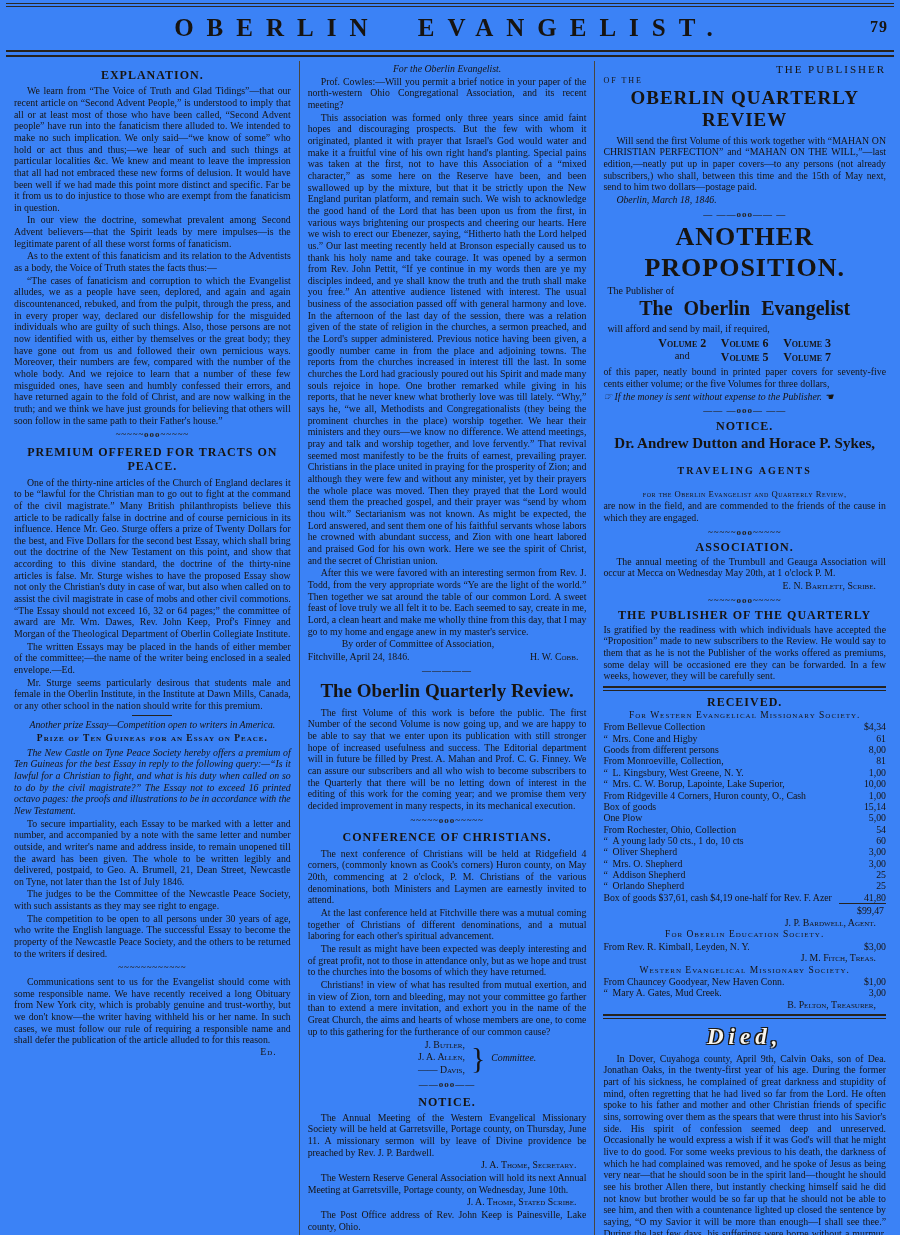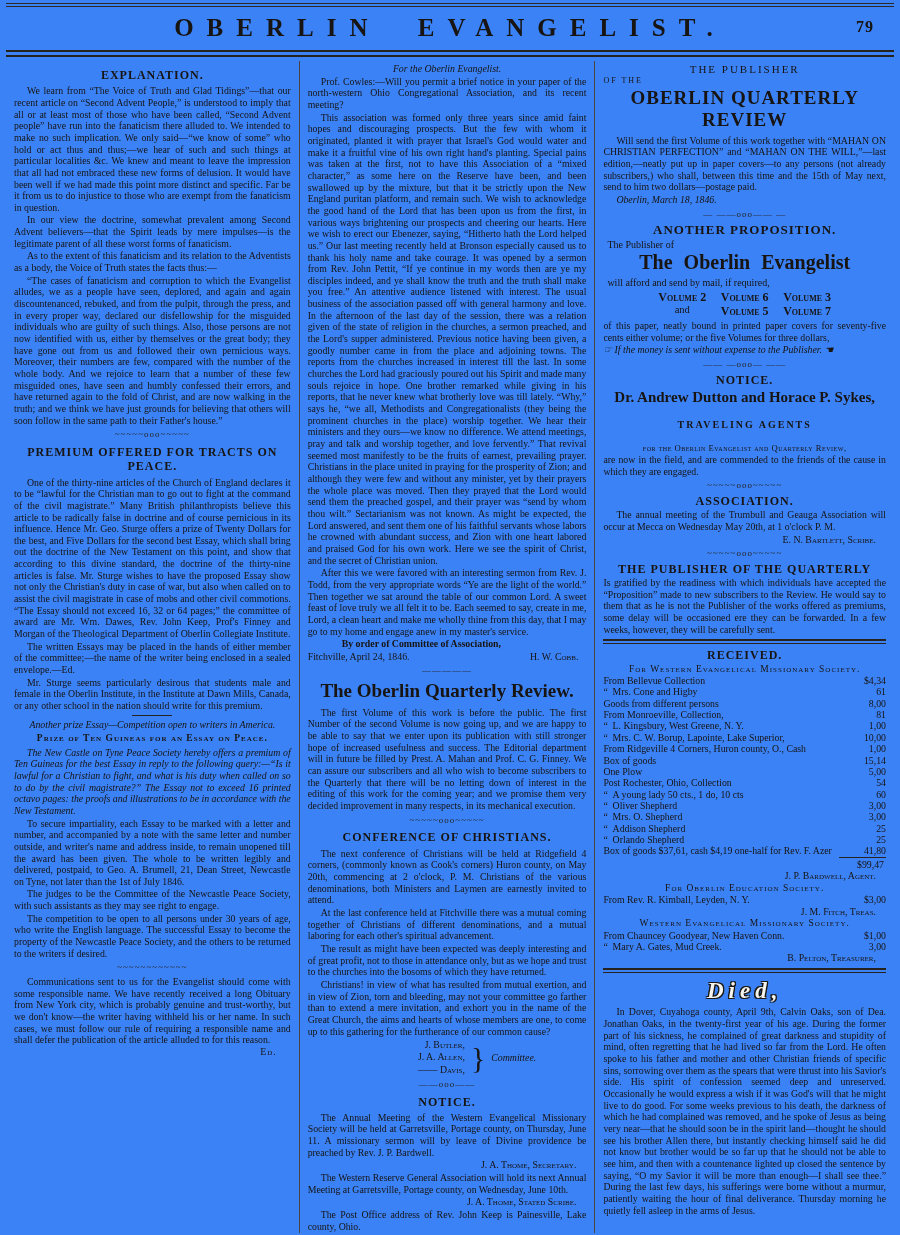--- a/index.html
+++ b/index.html
@@ -13,59 +13,59 @@
   .rule-thin-double{border-top:1px solid #2b2925;border-bottom:1px solid #2b2925;height:2px;margin:1px 0;}
   .rule-heavy-double{border-top:2px solid #26231f;border-bottom:2px solid #26231f;height:3px;margin:2px 0 4px 0;}
   .rule-col-double{border-top:2px solid #26231f;border-bottom:1px solid #26231f;height:2px;margin:4px 0;}
   
   .masthead{position:relative;height:40px;}
   .masthead-title{
     text-align:center;font-size:25px;font-weight:bold;letter-spacing:13px;
     padding-top:6px;word-spacing:18px;
   }
   .masthead-page{
-    position:absolute;right:20px;top:10px;font-size:16px;font-weight:bold;letter-spacing:1px;
+    position:absolute;right:6px;top:10px;font-size:16px;font-weight:bold;letter-spacing:1px;
   }
   
   .columns{display:flex;align-items:stretch;}
   .col{box-sizing:border-box;padding:2px 8px 0 8px;font-size:9.8px;line-height:1.19;text-align:justify;}
   .col-1{width:296px;}
   .col-2{width:300px;border-left:1px solid #4a463f;border-right:1px solid #4a463f;}
   .col-3{width:302px;}
   p{margin:0 0 1px 0;}
   .indent{text-indent:13px;}
   .sec-head{
     text-align:center;font-weight:bold;font-size:12px;letter-spacing:1px;margin:5px 0 3px 0;text-indent:0;
   }
   .sec-head-sm{
     text-align:center;font-weight:bold;font-size:9.5px;letter-spacing:1px;margin:3px 0 2px 0;
     font-variant:small-caps;text-indent:0;
   }
   .ornament{
-    text-align:center;font-size:9px;letter-spacing:1px;margin:3px 0;color:#26231f;text-indent:0;
+    text-align:center;font-size:9px;letter-spacing:1px;margin:3px 0;color:#26231f;text-indent:0;font-weight:bold;
   }
   .italic{font-style:italic;}
   .centered{text-align:center;text-indent:0;}
   .sig-line{text-align:right;font-variant:small-caps;text-indent:0;padding-right:10px;}
-  .byorder{padding-left:34px;text-indent:0;font-weight:bold;}
+  .byorder{padding-left:34px;text-indent:0;}
   .placedate-row{display:flex;justify-content:space-between;text-indent:0;}
   .placedate-row .left{font-style:normal;}
   .placedate-row .right{font-variant:small-caps;padding-right:8px;}
   .qr-head{text-align:center;font-weight:bold;font-size:19px;margin:4px 0 4px 0;text-indent:0;}
   
   .committee{display:flex;justify-content:center;align-items:center;gap:6px;margin:2px 0 2px 60px;}
   .committee .names{text-align:right;font-variant:small-caps;line-height:1.25;}
   .committee .brace{font-size:30px;font-weight:normal;line-height:1;}
   .committee .label{font-style:italic;}
   
   .prop-head{text-align:center;font-weight:bold;font-size:29px;margin:2px 0 0 0;letter-spacing:1px;text-indent:0;}
-  .prop-sub1{text-align:center;font-size:11px;letter-spacing:2px;margin:0;text-indent:0;}
+  .prop-sub1{text-align:right;font-size:11px;letter-spacing:2px;margin:0;text-indent:0;}
   .prop-sub2{text-align:left;font-size:8px;letter-spacing:2px;margin:0 0 1px 0;text-indent:0;}
   .prop-sub3{text-align:center;font-size:19px;font-weight:600;letter-spacing:1px;margin:0 0 3px 0;text-indent:0;}
-  .another-head{text-align:center;font-weight:bold;font-size:13px;letter-spacing:1px;margin:2px 0 1px 0;text-indent:0;}
+  .another-head{text-align:center;font-weight:bold;font-size:26px;letter-spacing:1px;margin:2px 0 1px 0;text-indent:0;}
   .oe-title{text-align:center;font-size:20px;font-weight:600;word-spacing:6px;margin:0 0 2px 0;text-indent:0;}
   .pub-of{margin:0;text-indent:4px;font-size:10px;}
   .volumes{width:62%;margin:1px auto 2px auto;display:grid;grid-template-columns:1fr 1fr 1fr;row-gap:0;column-gap:12px;
     font-variant:small-caps;font-weight:bold;font-size:12px;text-align:center;}
   .vol-and{font-variant:normal;font-weight:normal;font-size:10.5px;}
   .agents-name{text-align:center;font-weight:bold;font-size:15px;margin:2px 0 0 0;text-indent:0;}
   .agents-role{text-align:center;font-weight:bold;font-size:10px;letter-spacing:2px;margin:12px;text-indent:0;}
   .agents-for{text-align:center;font-size:8.6px;letter-spacing:.5px;font-variant:small-caps;margin:1px 0;text-indent:0;}
   
   .rec-row{display:flex;justify-content:space-between;align-items:baseline;text-indent:0;line-height:1.16;}
@@ -248,21 +248,21 @@
         </div>
       <div class="rec-row">
           <span class="lbl">Box of goods</span>
           <span class="amt">15,14</span>
         </div>
       <div class="rec-row">
           <span class="lbl">One Plow</span>
           <span class="amt">5,00</span>
         </div>
       <div class="rec-row">
-          <span class="lbl">Post Rochester, Ohio, Collection</span>
+          <span class="lbl">From Rochester, Ohio, Collection</span>
           <span class="amt">54</span>
         </div>
       <div class="rec-row">
           <span class="lbl">“&nbsp;&nbsp;A young lady 50 cts., 1 do, 10 cts</span>
           <span class="amt">60</span>
         </div>
       <div class="rec-row">
           <span class="lbl">“&nbsp;&nbsp;Oliver Shepherd</span>
           <span class="amt">3,00</span>
         </div>

